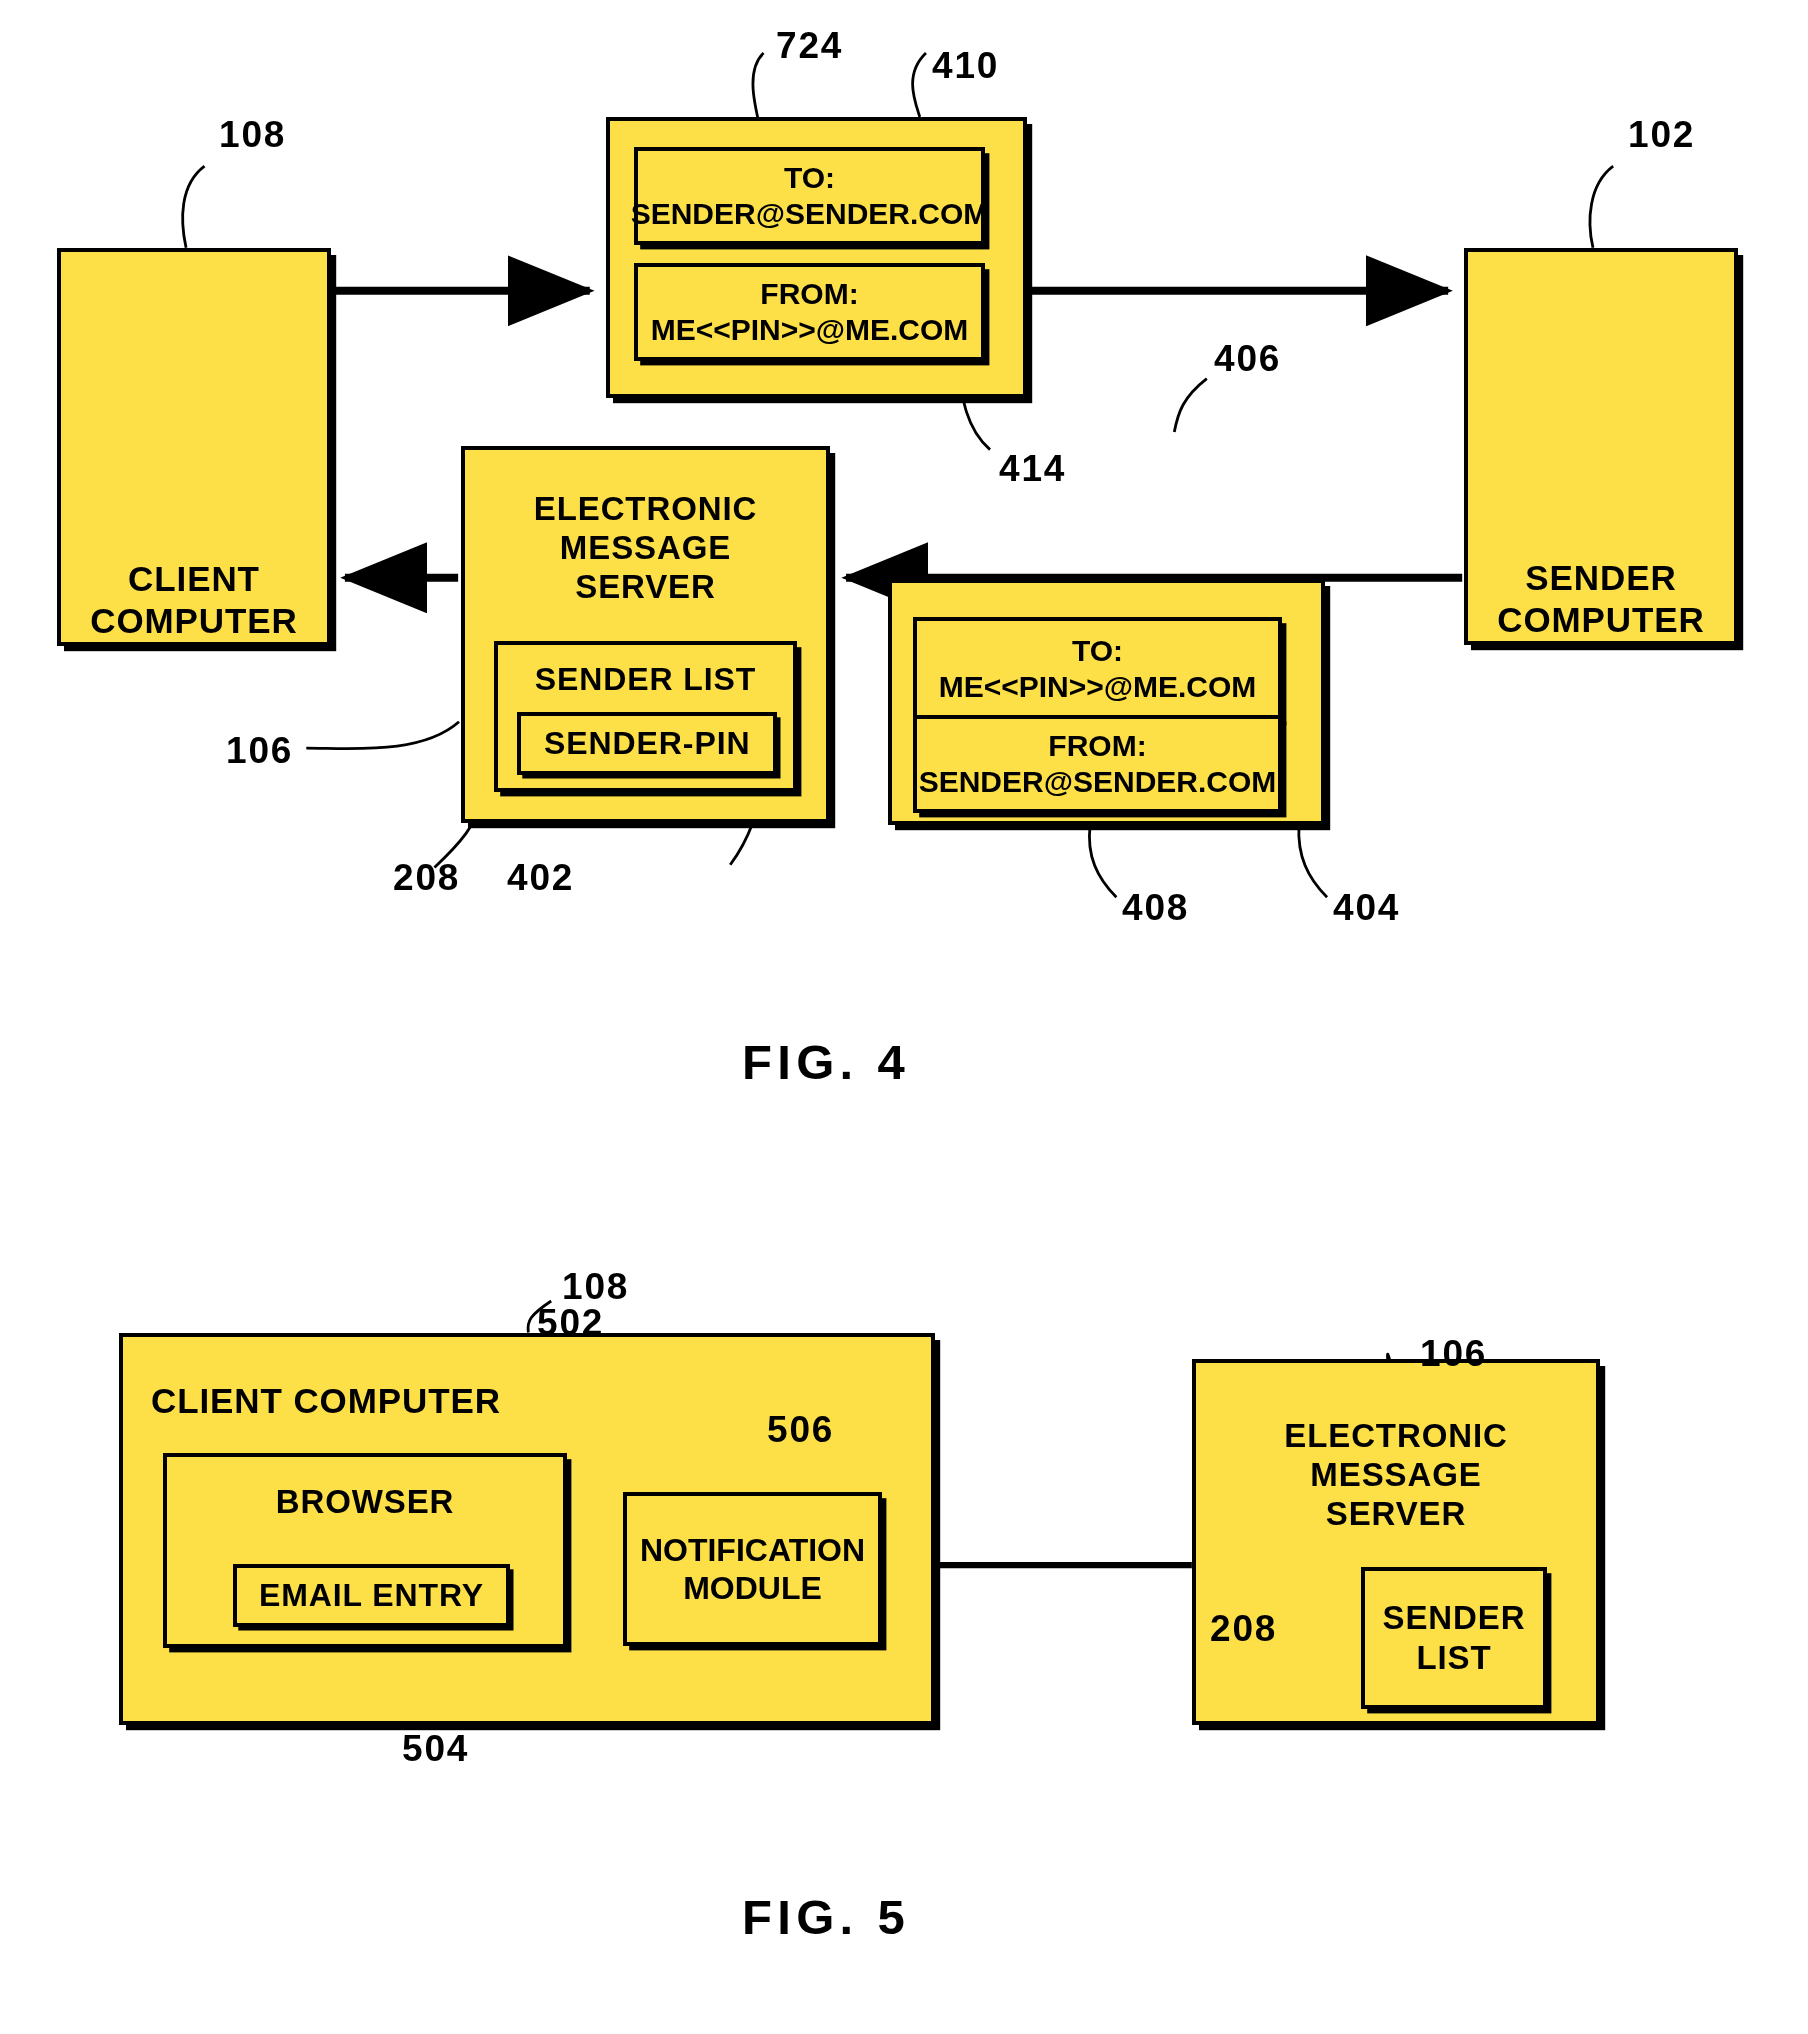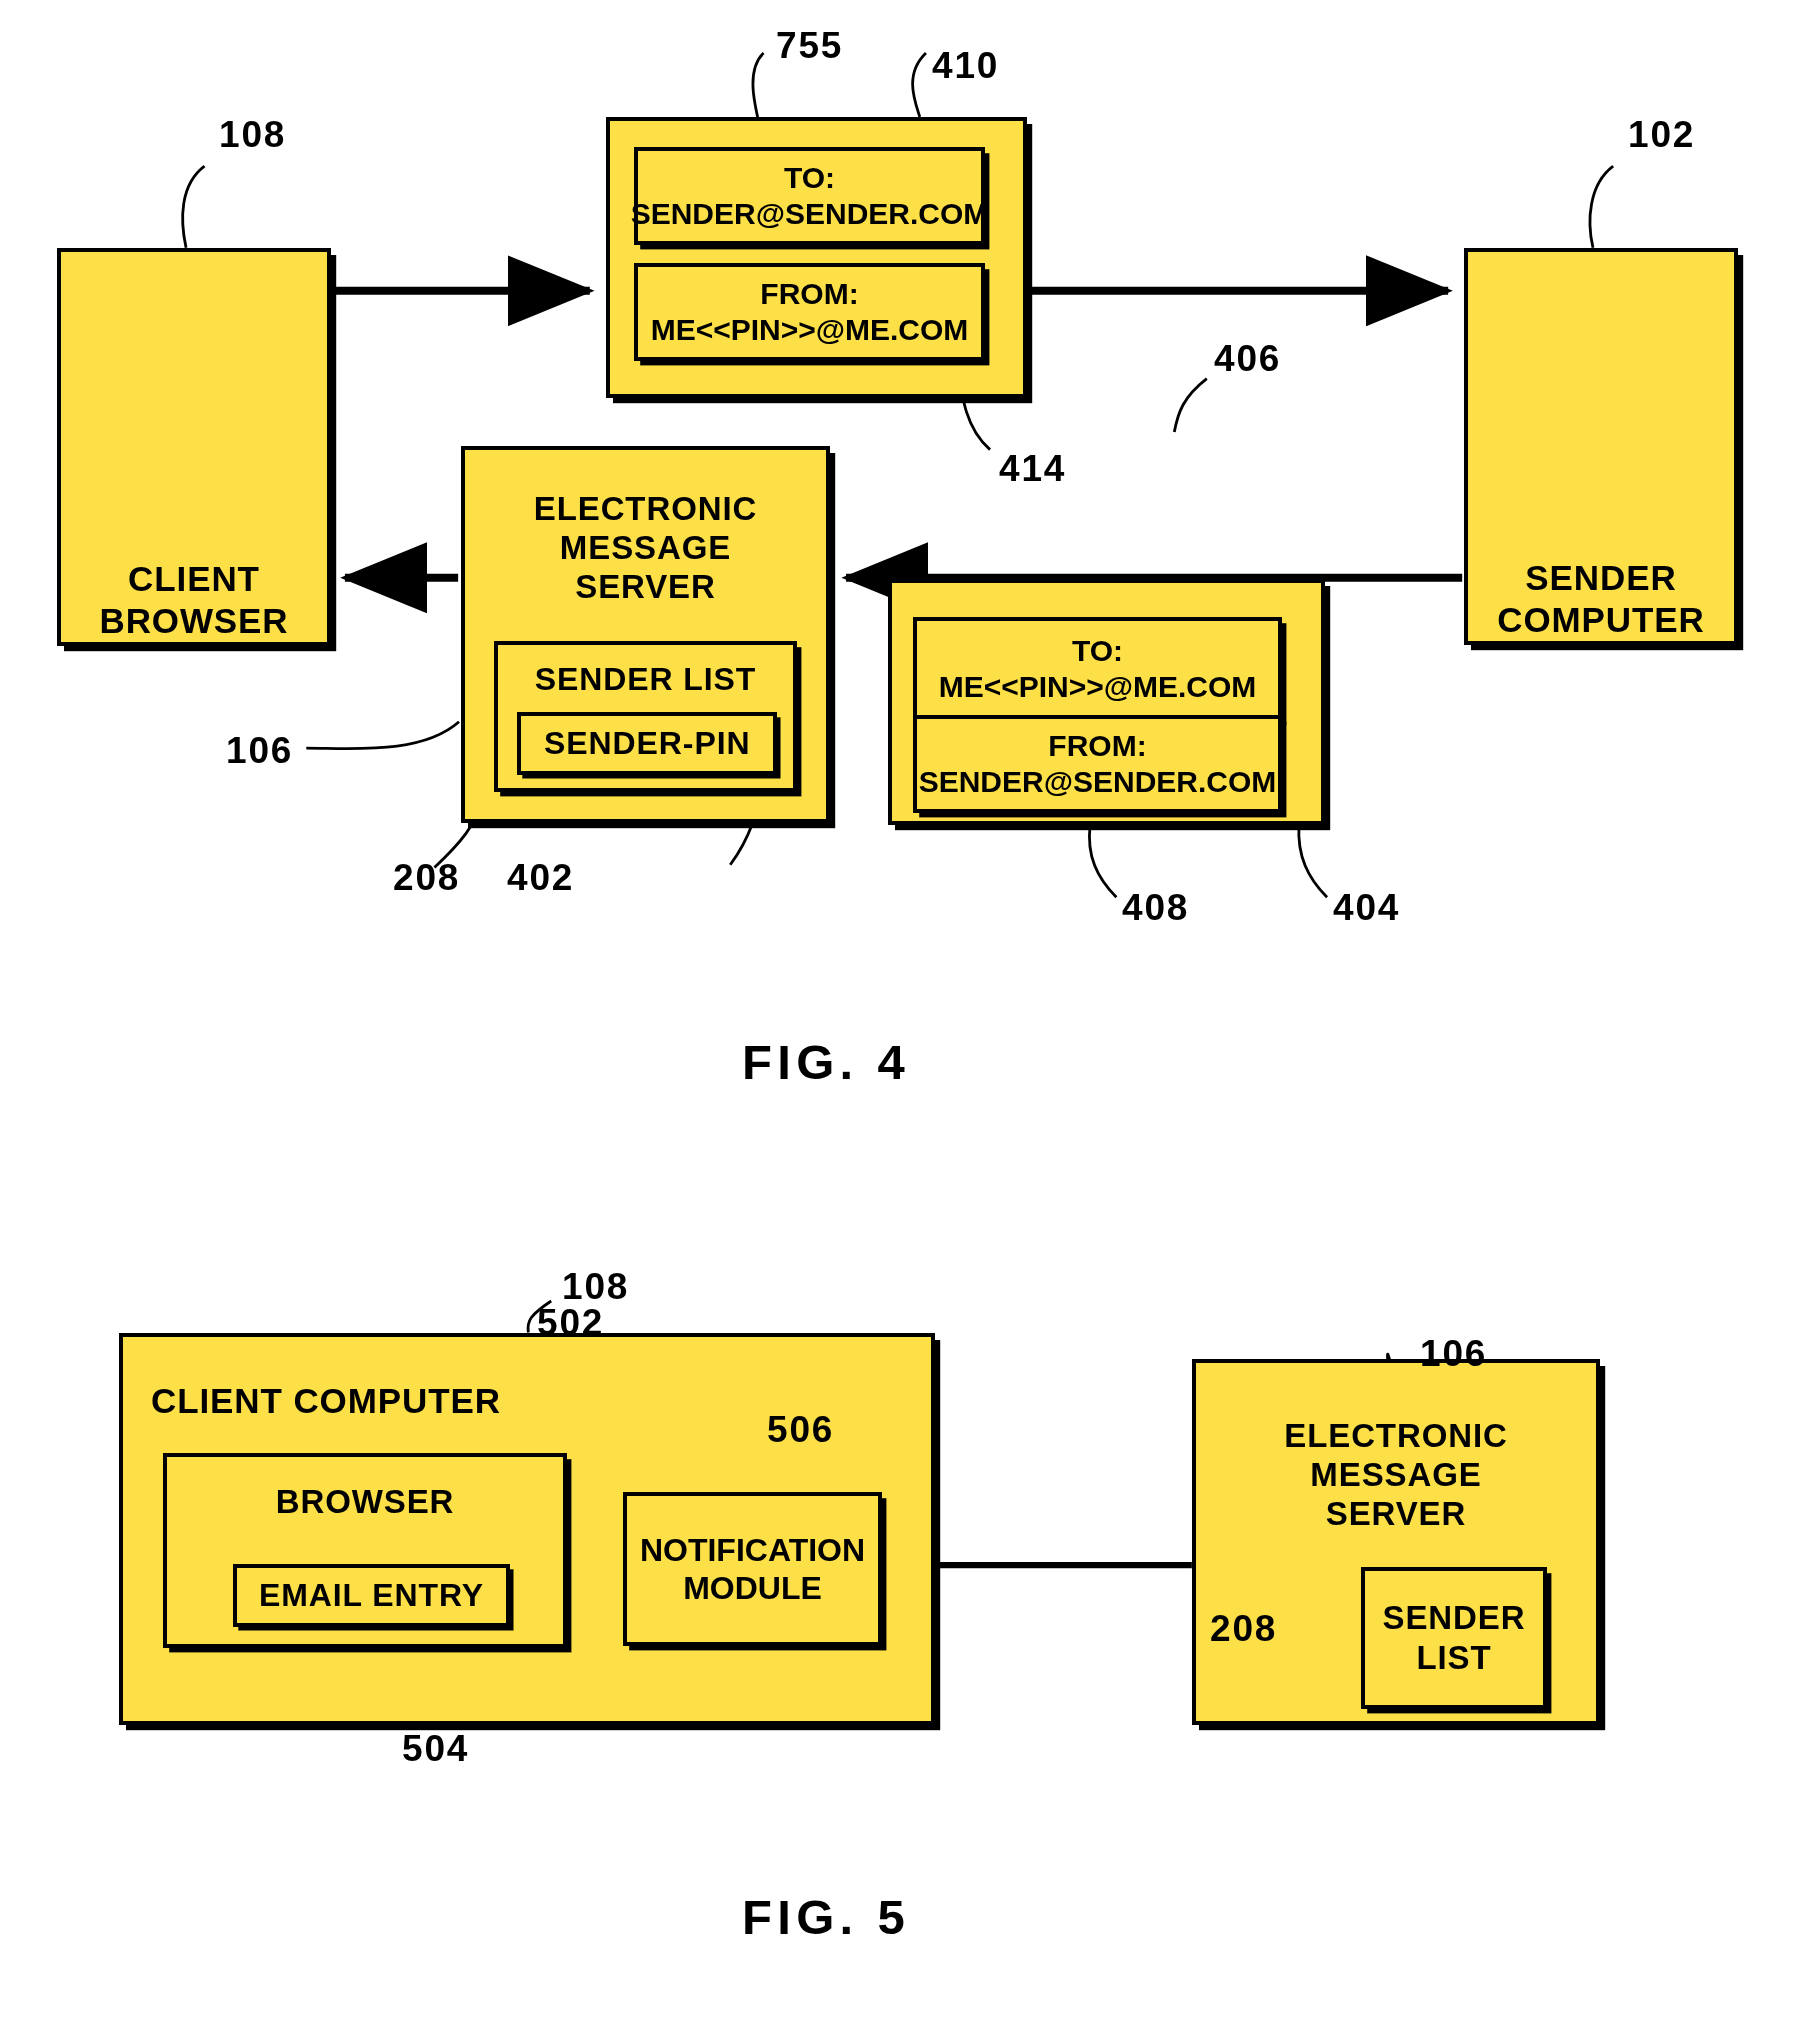--- a/index.html
+++ b/index.html
@@ -119,39 +119,39 @@
     <path class="sline" d="M628,1482 C604,1498 600,1505 602,1518"></path>
     <path class="sline" d="M600,1588 C575,1606 570,1630 572,1652"></path>
     <path class="sline" d="M862,1645 C836,1664 832,1682 834,1697"></path>
     <path class="sline" d="M448,1925 C428,1936 420,1950 415,1968"></path>
     <path class="sline" d="M1612,1582 C1588,1598 1580,1522 1581,1548"></path>
     <path class="sline" d="M1455,1852 C1490,1840 1510,1824 1542,1818"></path>
   </svg>
 
   <div class="pbox" style="left:57px; top:248px; width:274px; height:398px;">
     <div class="ctrtext" style="font-size:35px; align-items:flex-end; padding-bottom:68px;">CLIENT
-BROWSER</div>
+COMPUTER</div>
   </div>
   <div class="refnum" style="left:219px; top:114px;">108</div>
 
   <div class="pbox" style="left:1464px; top:248px; width:274px; height:397px;">
     <div class="ctrtext" style="font-size:35px; align-items:flex-end; padding-bottom:68px;">SENDER
 COMPUTER</div>
   </div>
   <div class="refnum" style="left:1628px; top:114px;">102</div>
 
   <div class="pbox" style="left:606px; top:117px; width:421px; height:281px;">
     <div class="pbox flat" style="left:24px; top:26px; width:351px; height:98px; box-shadow:5.3px 5.3px 0 -0.9px #000;">
       <div class="ctrtext" style="font-size:30px; letter-spacing:0px;">TO: SENDER@SENDER.COM</div>
     </div>
     <div class="pbox flat" style="left:24px; top:142px; width:351px; height:98px; box-shadow:5.3px 5.3px 0 -0.9px #000;">
       <div class="ctrtext" style="font-size:30px; letter-spacing:0px;">FROM: ME&lt;&lt;PIN&gt;&gt;@ME.COM</div>
     </div>
   </div>
-  <div class="refnum" style="left:776px; top:24.6px;">755</div>
+  <div class="refnum" style="left:776px; top:24.6px;">724</div>
   <div class="refnum" style="left:932px; top:24.6px;margin-top:20px;">410</div>
   <div class="refnum" style="left:999px; top:448px;">414</div>
 
   <div class="pbox" style="left:461px; top:446px; width:369px; height:377px;">
     <div class="blabel" style="top:40px; font-size:33px;">ELECTRONIC
 MESSAGE
 SERVER</div>
     <div class="pbox flat" style="left:29px; top:191px; width:303px; height:151px; box-shadow:5.3px 5.3px 0 -0.9px #000;">
       <div class="blabel" style="top:16px; font-size:32px;">SENDER LIST</div>
       <div class="pbox flat" style="left:19.3px; top:67px; width:260px; height:63px; box-shadow:4.4px 4.4px 0 -0.9px #000;">

